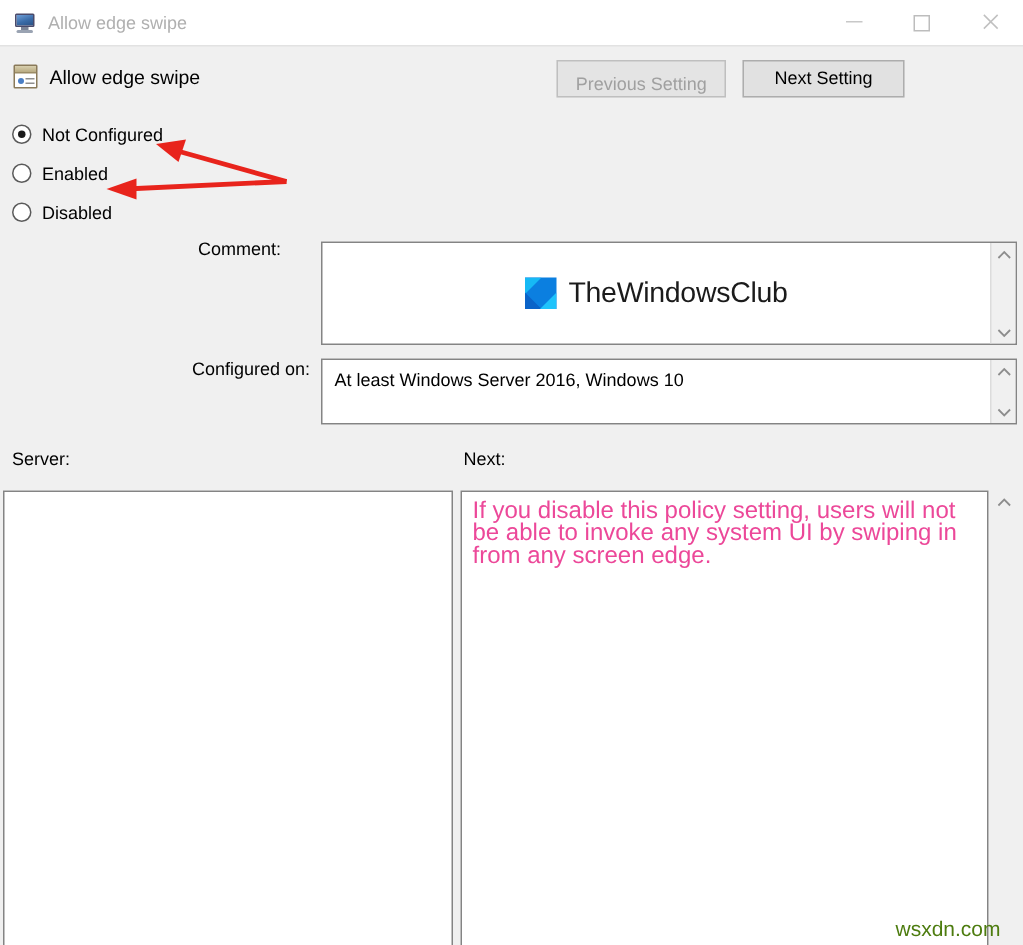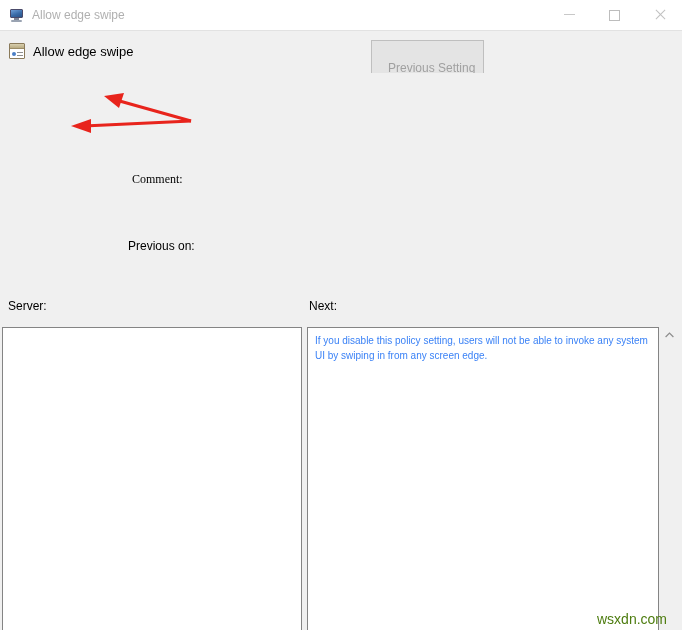--- a/index.html
+++ b/index.html
@@ -130,21 +130,21 @@
     padding: 0 12px;
     line-height: 23px;
     text-align: center;
     white-space: nowrap;
   }
   .btn.disabled {
     color: #a0a0a0;
     background: #e4e4e4;
     border-color: #bfbfbf;
   }
-  .btn-prev { width: 113px; padding: 16px; }
+  .btn-prev { width: 113px; padding: 4px; }
   .btn-next { width: 108px; padding: 0; }
 
   
   .content { position: relative; height: 557px; background: #f0f0f0; }
 
   
   .radio-group { position: absolute; left: 8px; top: 8px; }
   .radio-row {
     display: flex; align-items: center;
     height: 17px; margin-bottom: 9px;
@@ -167,21 +167,21 @@
   }
   .radio-label { font-size: 12px; color: #000; white-space: nowrap; }
 
   
   .field-label {
     position: absolute;
     font-size: 12px;
     color: #000;
     white-space: nowrap;
   }
-  .lbl-comment { left: 132px; top: 99px; font-family: Liberation Serif, serif; }
+  .lbl-comment { left: 132px; top: 86px; }
   .lbl-supported { left: 128px; top: 166px; }
 
   .boxframe {
     position: absolute;
     background: #ffffff;
     border: 1px solid #848484;
     overflow: hidden;
   }
   .box-comment { left: 214px; top: 88px; width: 464px; height: 69px; }
   .box-supported { left: 214px; top: 166px; width: 464px; height: 44px; }
@@ -270,22 +270,22 @@
   .panel-help {
     position: absolute;
     left: 307px; top: 254px;
     width: 352px; height: 325px;
     background: #ffffff;
     border: 1px solid #848484;
     padding: 5px 7px;
     overflow: hidden;
   }
   .help-para {
-    font-size: 10px;
-    color: #3b82f6;
+    font-size: 16px;
+    color: #ec4899;
     line-height: 15px;
     margin: 0 0 15px 0;
   }
   .help-para:last-child { margin-bottom: 0; }
 
   .help-scroll {
     position: absolute;
     left: 661px; top: 254px;
     width: 17px; height: 325px;
     background: #f0f0f0;
@@ -334,29 +334,81 @@
 <div class="header">
   <div class="header-icon">
     <span class="hi-top"></span>
       <span class="hi-dot"></span>
       <span class="hi-l1"></span>
       <span class="hi-l2"></span>
   </div>
   <div class="header-title">Allow edge swipe</div>
   <div class="nav-buttons">
     <div class="btn btn-prev disabled">Previous Setting</div>
+    <div class="btn btn-next">Next Setting</div>
   </div>
 </div>
 
 <div class="content">
 
+  <div class="radio-group">
+    <div class="radio-row">
+      <span class="radio-mark checked"></span>
+      <span class="radio-label">Not Configured</span>
+    </div>
+    <div class="radio-row">
+      <span class="radio-mark"></span>
+      <span class="radio-label">Enabled</span>
+    </div>
+    <div class="radio-row">
+      <span class="radio-mark"></span>
+      <span class="radio-label">Disabled</span>
+    </div>
+  </div>
 
   <div class="field-label lbl-comment">Comment:</div>
-
-  <div class="field-label lbl-supported">Previous on:</div>
+  <div class="boxframe box-comment">
+    <div class="logo-wrap">
+      <div class="logo-mark">
+        <span class="tri-tl"></span>
+          <span class="tri-bl"></span>
+          <span class="tri-br"></span>
+      </div>
+      <div class="logo-text">TheWindowsClub</div>
+    </div>
+    <div class="inner-scroll">
+      <span class="chev">
+        <svg width="9" height="6" viewBox="0 0 9 6">
+            <path d="M0.6 5 L4.5 1 L8.4 5" stroke="#8d8d8d" stroke-width="1.2" fill="none"></path>
+          </svg>
+      </span>
+      <span class="chev">
+        <svg width="9" height="6" viewBox="0 0 9 6">
+            <path d="M0.6 1 L4.5 5 L8.4 1" stroke="#8d8d8d" stroke-width="1.2" fill="none"></path>
+          </svg>
+      </span>
+    </div>
+  </div>
+
+  <div class="field-label lbl-supported">Configured on:</div>
+  <div class="boxframe box-supported">
+    <div class="box-supported-text">At least Windows Server 2016, Windows 10</div>
+    <div class="inner-scroll">
+      <span class="chev">
+        <svg width="9" height="6" viewBox="0 0 9 6">
+            <path d="M0.6 5 L4.5 1 L8.4 5" stroke="#8d8d8d" stroke-width="1.2" fill="none"></path>
+          </svg>
+      </span>
+      <span class="chev">
+        <svg width="9" height="6" viewBox="0 0 9 6">
+            <path d="M0.6 1 L4.5 5 L8.4 1" stroke="#8d8d8d" stroke-width="1.2" fill="none"></path>
+          </svg>
+      </span>
+    </div>
+  </div>
 
   <div class="field-label lbl-options">Server:</div>
   <div class="field-label lbl-help">Next:</div>
 
   <div class="panel-options"></div>
 
   <div class="panel-help">
     <p class="help-para">If you disable this policy setting, users will not be able to invoke any system UI by swiping in from any screen edge.</p>
   </div>
   <div class="help-scroll">

